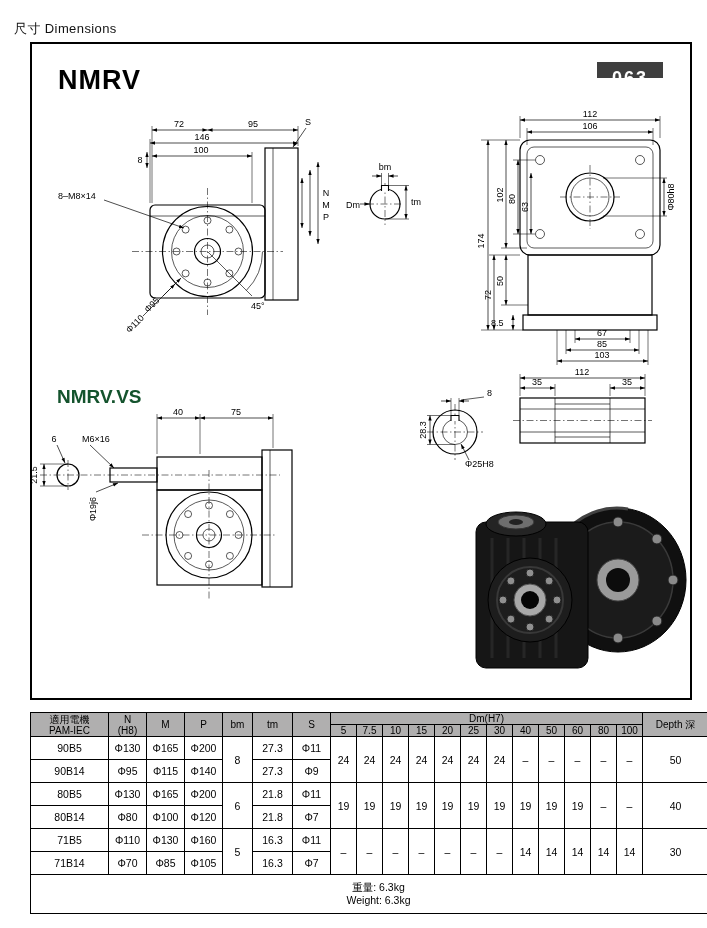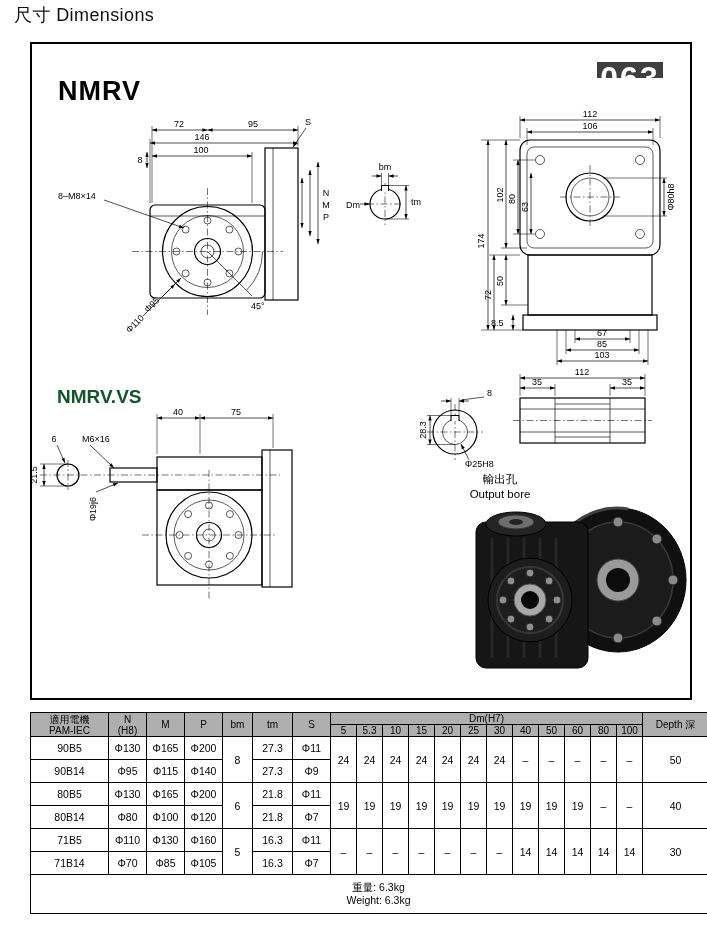--- a/index.html
+++ b/index.html
@@ -1,26 +1,26 @@
 <!DOCTYPE html>
 <html><head>
 <meta charset="utf-8">
 <style>
   * { margin:0; padding:0; box-sizing:border-box; }
   html,body { background:#fff; }
   body { width:707px; height:928px; font-family:"Liberation Sans", sans-serif; position:relative; }
   .page { position:relative; width:707px; height:928px; background:#fff; overflow:hidden; }
   .abs { position:absolute; }
   svg.abs { overflow:visible; }
-  .page-header { position:absolute; left:14px; top:3px; font-size:18px; color:#111; letter-spacing:.4px; }
+  .page-header { position:absolute; left:14px; top:20px; font-size:13px; color:#111; letter-spacing:.4px; }
   .main-box { position:absolute; left:30px; top:42px; width:662px; height:658px; border:2px solid #000; background:#fff; }
-  .nmrv-title { position:absolute; left:58px; top:76px; font-size:27px; font-weight:bold; color:#000; letter-spacing:1px; }
+  .nmrv-title { position:absolute; left:58px; top:65px; font-size:27px; font-weight:bold; color:#000; letter-spacing:1px; }
   .vs-title { position:absolute; left:57px; top:386px; font-size:19px; font-weight:bold; color:#14532d; }
   .badge { position:absolute; left:597px; top:62px; width:66px; height:16px; background:#3f3f3f; color:#fff;
-           font-size:32px; font-weight:bold; text-align:center; line-height:32px; letter-spacing:2px; }
+           font-size:18px; font-weight:bold; text-align:center; line-height:32px; letter-spacing:2px; }
   .caption { position:absolute; text-align:center; font-size:11.5px; color:#000; line-height:15px; }
   
   .oln  { fill:none; stroke:#000; stroke-width:1.2; }
   .olnW { fill:#fff; stroke:#000; stroke-width:1.1; }
   .thin { fill:none; stroke:#000; stroke-width:.65; }
   .dim  { fill:none; stroke:#000; stroke-width:.7; marker-start:url(#arr); marker-end:url(#arr); }
   .lead { fill:none; stroke:#000; stroke-width:.7; marker-end:url(#arr); }
   .ext  { fill:none; stroke:#000; stroke-width:.55; }
   .cl   { fill:none; stroke:#000; stroke-width:.55; stroke-dasharray:7 2.5 1.5 2.5; }
   .dtx  { font-family:"Liberation Sans",sans-serif; font-size:9px; fill:#000; }
@@ -288,24 +288,20 @@
     </g>
     <g>
       <text class="dtx" x="72" y="28">8</text>
       <text class="dtx" transform="translate(11,62) rotate(-90)" text-anchor="middle">28.3</text>
       <text class="dtx" x="50" y="99">Φ25H8</text>
       <text class="dtx" x="167" y="7" text-anchor="middle">112</text>
       <text class="dtx" x="122" y="17" text-anchor="middle">35</text>
       <text class="dtx" x="212" y="17" text-anchor="middle">35</text>
     </g>
   </svg>
-  <div class="caption" style="left:440px;top:472px;width:120px">
-    <div>輸出孔</div>
-    <div>Output bore</div>
-  </div>
 
   <svg class="abs" style="left:468px;top:480px" width="225" height="210" viewBox="0 0 225 210">
     <g>
       <ellipse cx="150" cy="100" rx="68" ry="72" fill="#101010" stroke="#000"></ellipse>
       <ellipse cx="150" cy="100" rx="55" ry="58" fill="#1b1b1b" stroke="#3a3a3a" stroke-width="1.5"></ellipse>
       <path d="M95,55 A70,74 0 0 1 160,29" fill="none" stroke="#414141" stroke-width="3"></path>
       <circle cx="205" cy="100" r="5" fill="#8a8a8a" stroke="#222"></circle>
       <circle cx="188.9" cy="141" r="5" fill="#8a8a8a" stroke="#222"></circle>
       <circle cx="150" cy="158" r="5" fill="#8a8a8a" stroke="#222"></circle>
       <circle cx="111.1" cy="141" r="5" fill="#8a8a8a" stroke="#222"></circle>
@@ -375,21 +371,21 @@
         <th rowspan="2">M</th>
         <th rowspan="2">P</th>
         <th rowspan="2">bm</th>
         <th rowspan="2">tm</th>
         <th rowspan="2">S</th>
         <th colspan="12">Dm(H7)</th>
         <th rowspan="2">Depth 深</th>
       </tr>
       <tr>
         <th>5</th>
-        <th>5.3</th>
+        <th>7.5</th>
         <th>10</th>
         <th>15</th>
         <th>20</th>
         <th>25</th>
         <th>30</th>
         <th>40</th>
         <th>50</th>
         <th>60</th>
         <th>80</th>
         <th>100</th>

